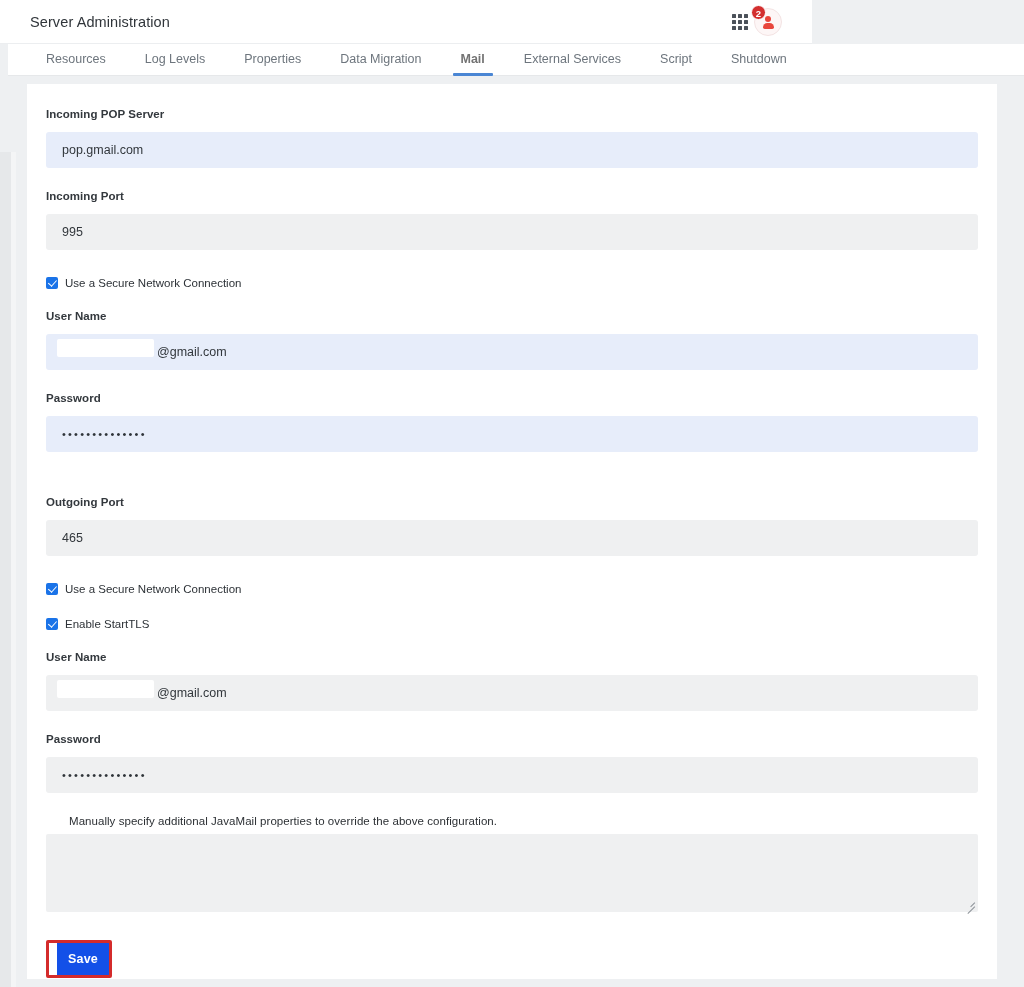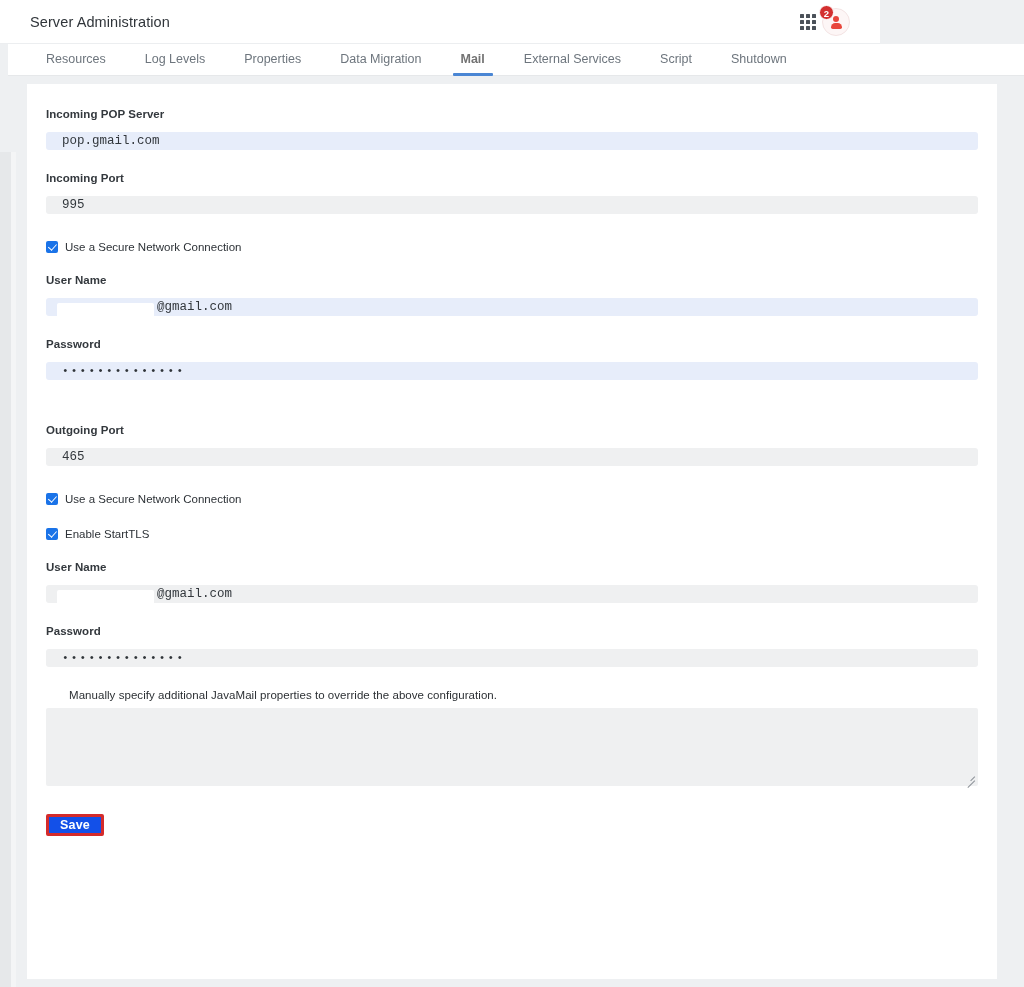--- a/index.html
+++ b/index.html
@@ -15,21 +15,21 @@
     position: relative;
     width: 1024px;
     height: 987px;
     background: #eef0f2;
   }
 
   
   .topbar {
     position: absolute;
     top: 0; left: 0;
-    width: 880px;
+    width: 812px;
     height: 44px;
     background: #ffffff;
     border-bottom: 1px solid #eceef0;
     display: flex;
     align-items: center;
   }
   .app-title {
     margin-left: 30px;
     font-size: 14.5px;
     color: #30353a;
@@ -163,29 +163,29 @@
     font-size: 11.5px;
     color: #33383d;
     font-weight: bold;
     margin-bottom: 7px;
     letter-spacing: 0.05px;
   }
   .label.normal { font-weight: normal; color: #2c3034; padding-left: 23px; }
 
   .input {
     width: 932px;
-    height: 18px;
+    height: 36px;
     border: none;
     border-radius: 3px;
     font-size: 12.5px;
     color: #32373c;
     padding: 0 16px;
     display: flex;
     align-items: center;
-    font-family: Liberation Mono, monospace;
+    font-family: Liberation Sans, sans-serif;
     position: relative;
     overflow: hidden;
     margin-top: 12px;
   }
   .input.blue { background: #e7edfa; }
   .input.gray { background: #eff0f1; }
 
   .redact {
     position: absolute;
     left: 11px;
@@ -268,24 +268,25 @@
     padding: 0;
   }
   .save-btn {
     display: block;
     background: #1350e8;
     color: #ffffff;
     font-size: 12.5px;
     font-weight: bold;
     border: none;
     width: 52px;
-    height: 16px;
+    height: 32px;
     cursor: pointer;
     font-family: "Liberation Sans", sans-serif;
     letter-spacing: 0.2px;
+    margin-left: 8px;
   }
 
   .left-strip {
     position: absolute;
     top: 76px; left: 0;
     width: 11px; height: 911px;
     background: #e6e8ea;
   }
   .left-strip2 {
     position: absolute;

